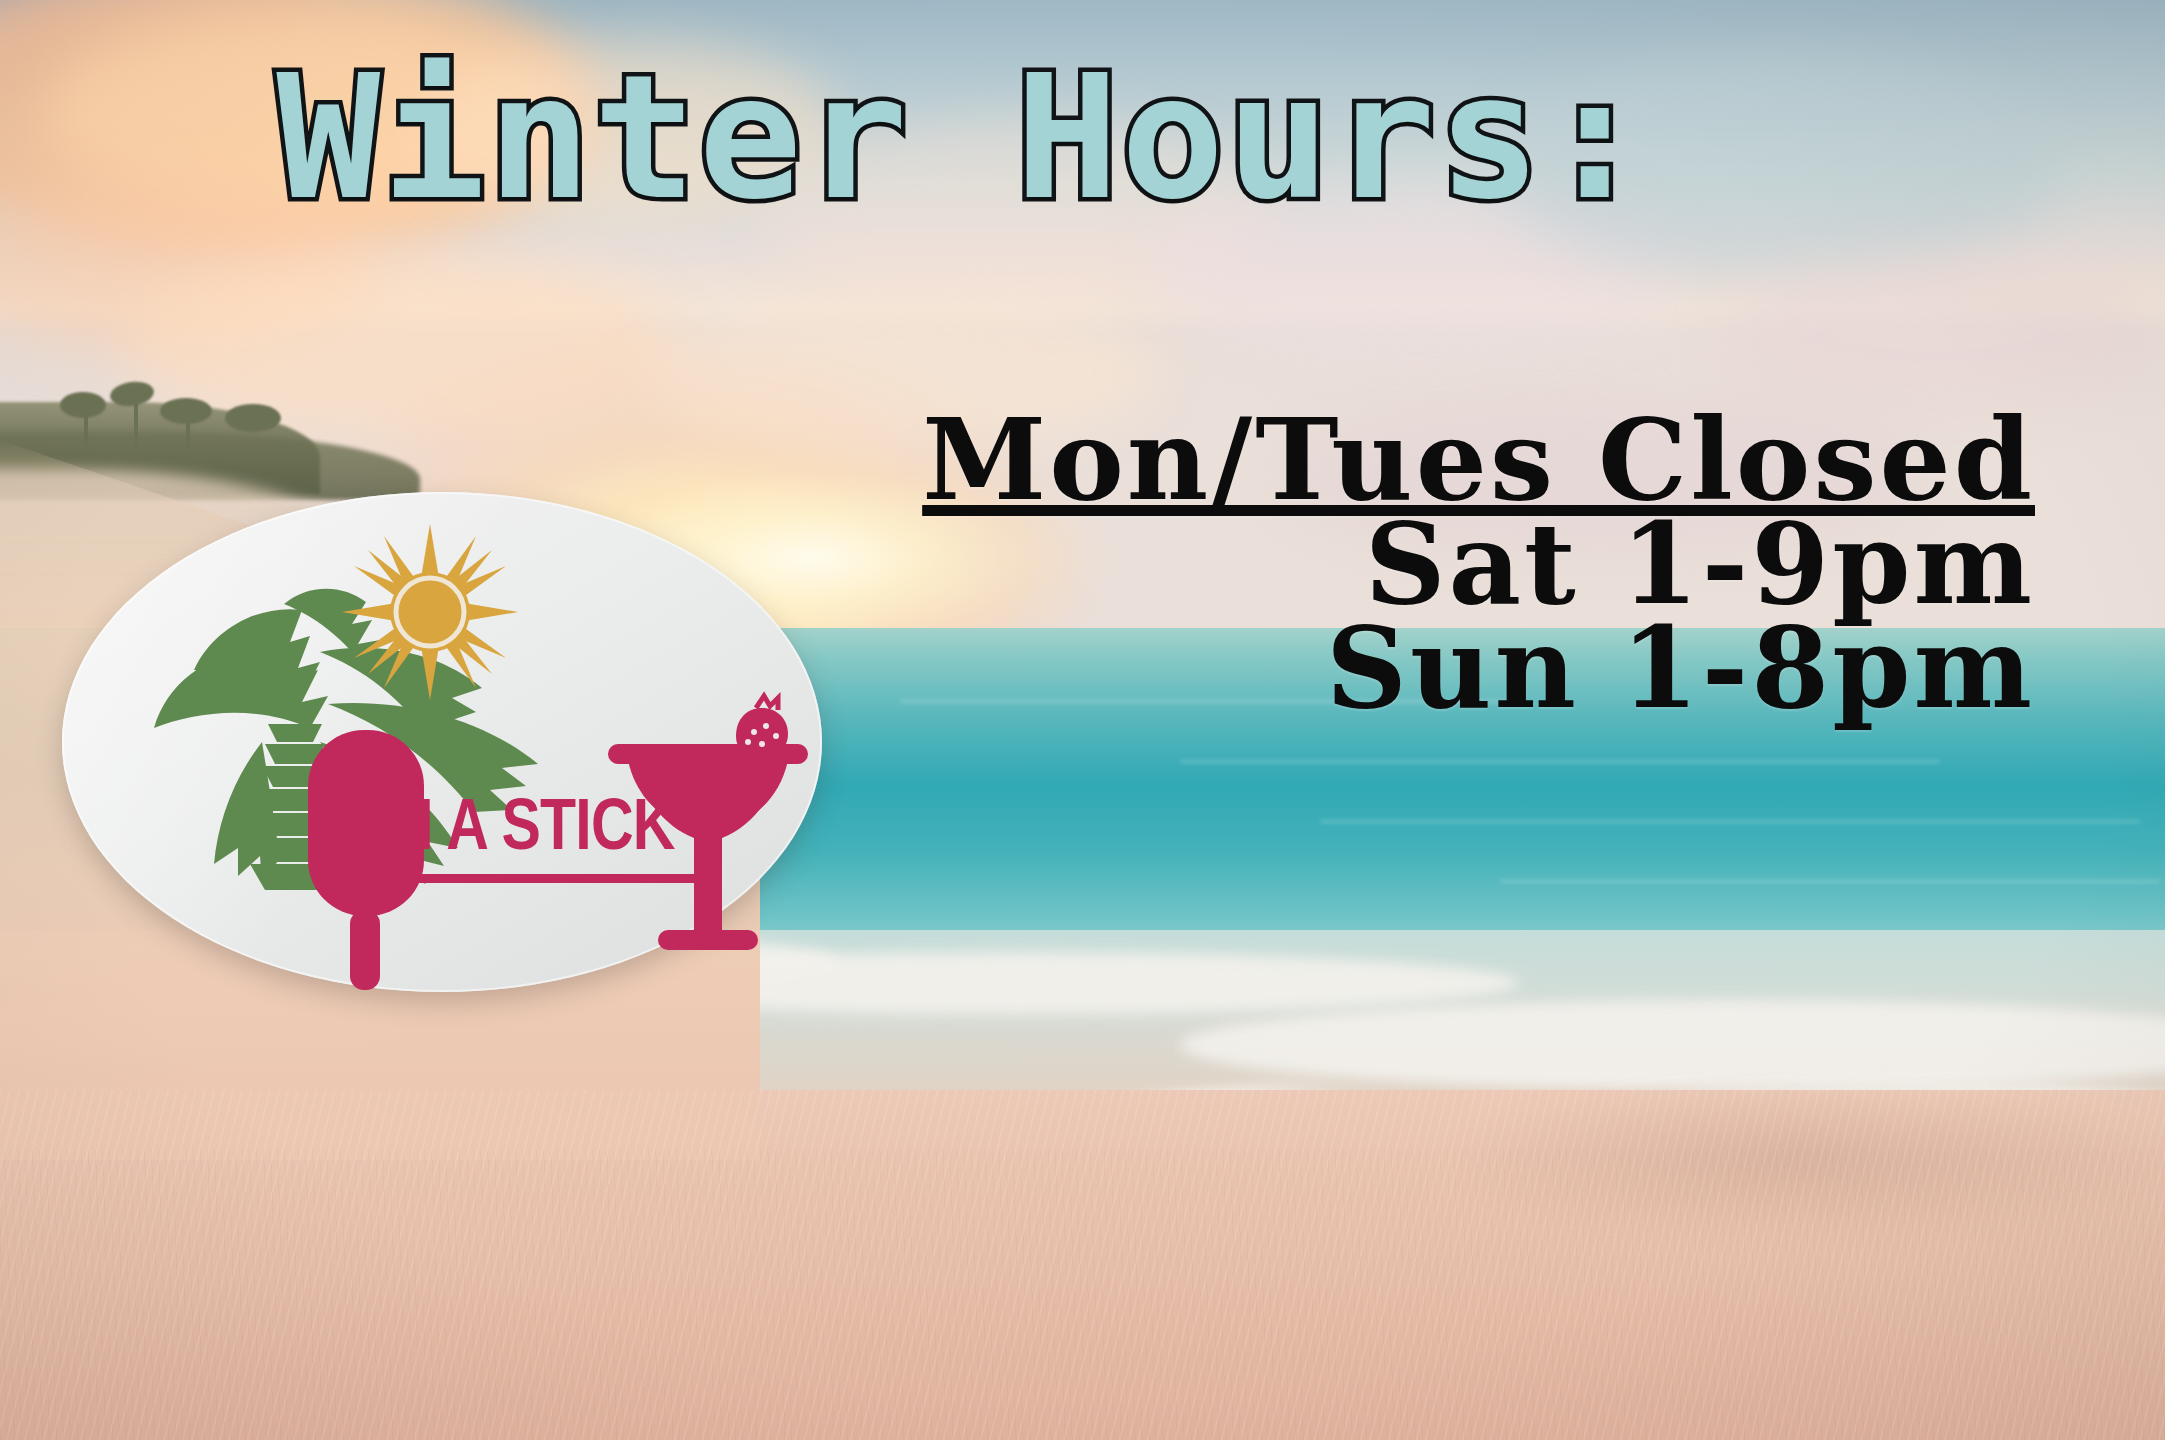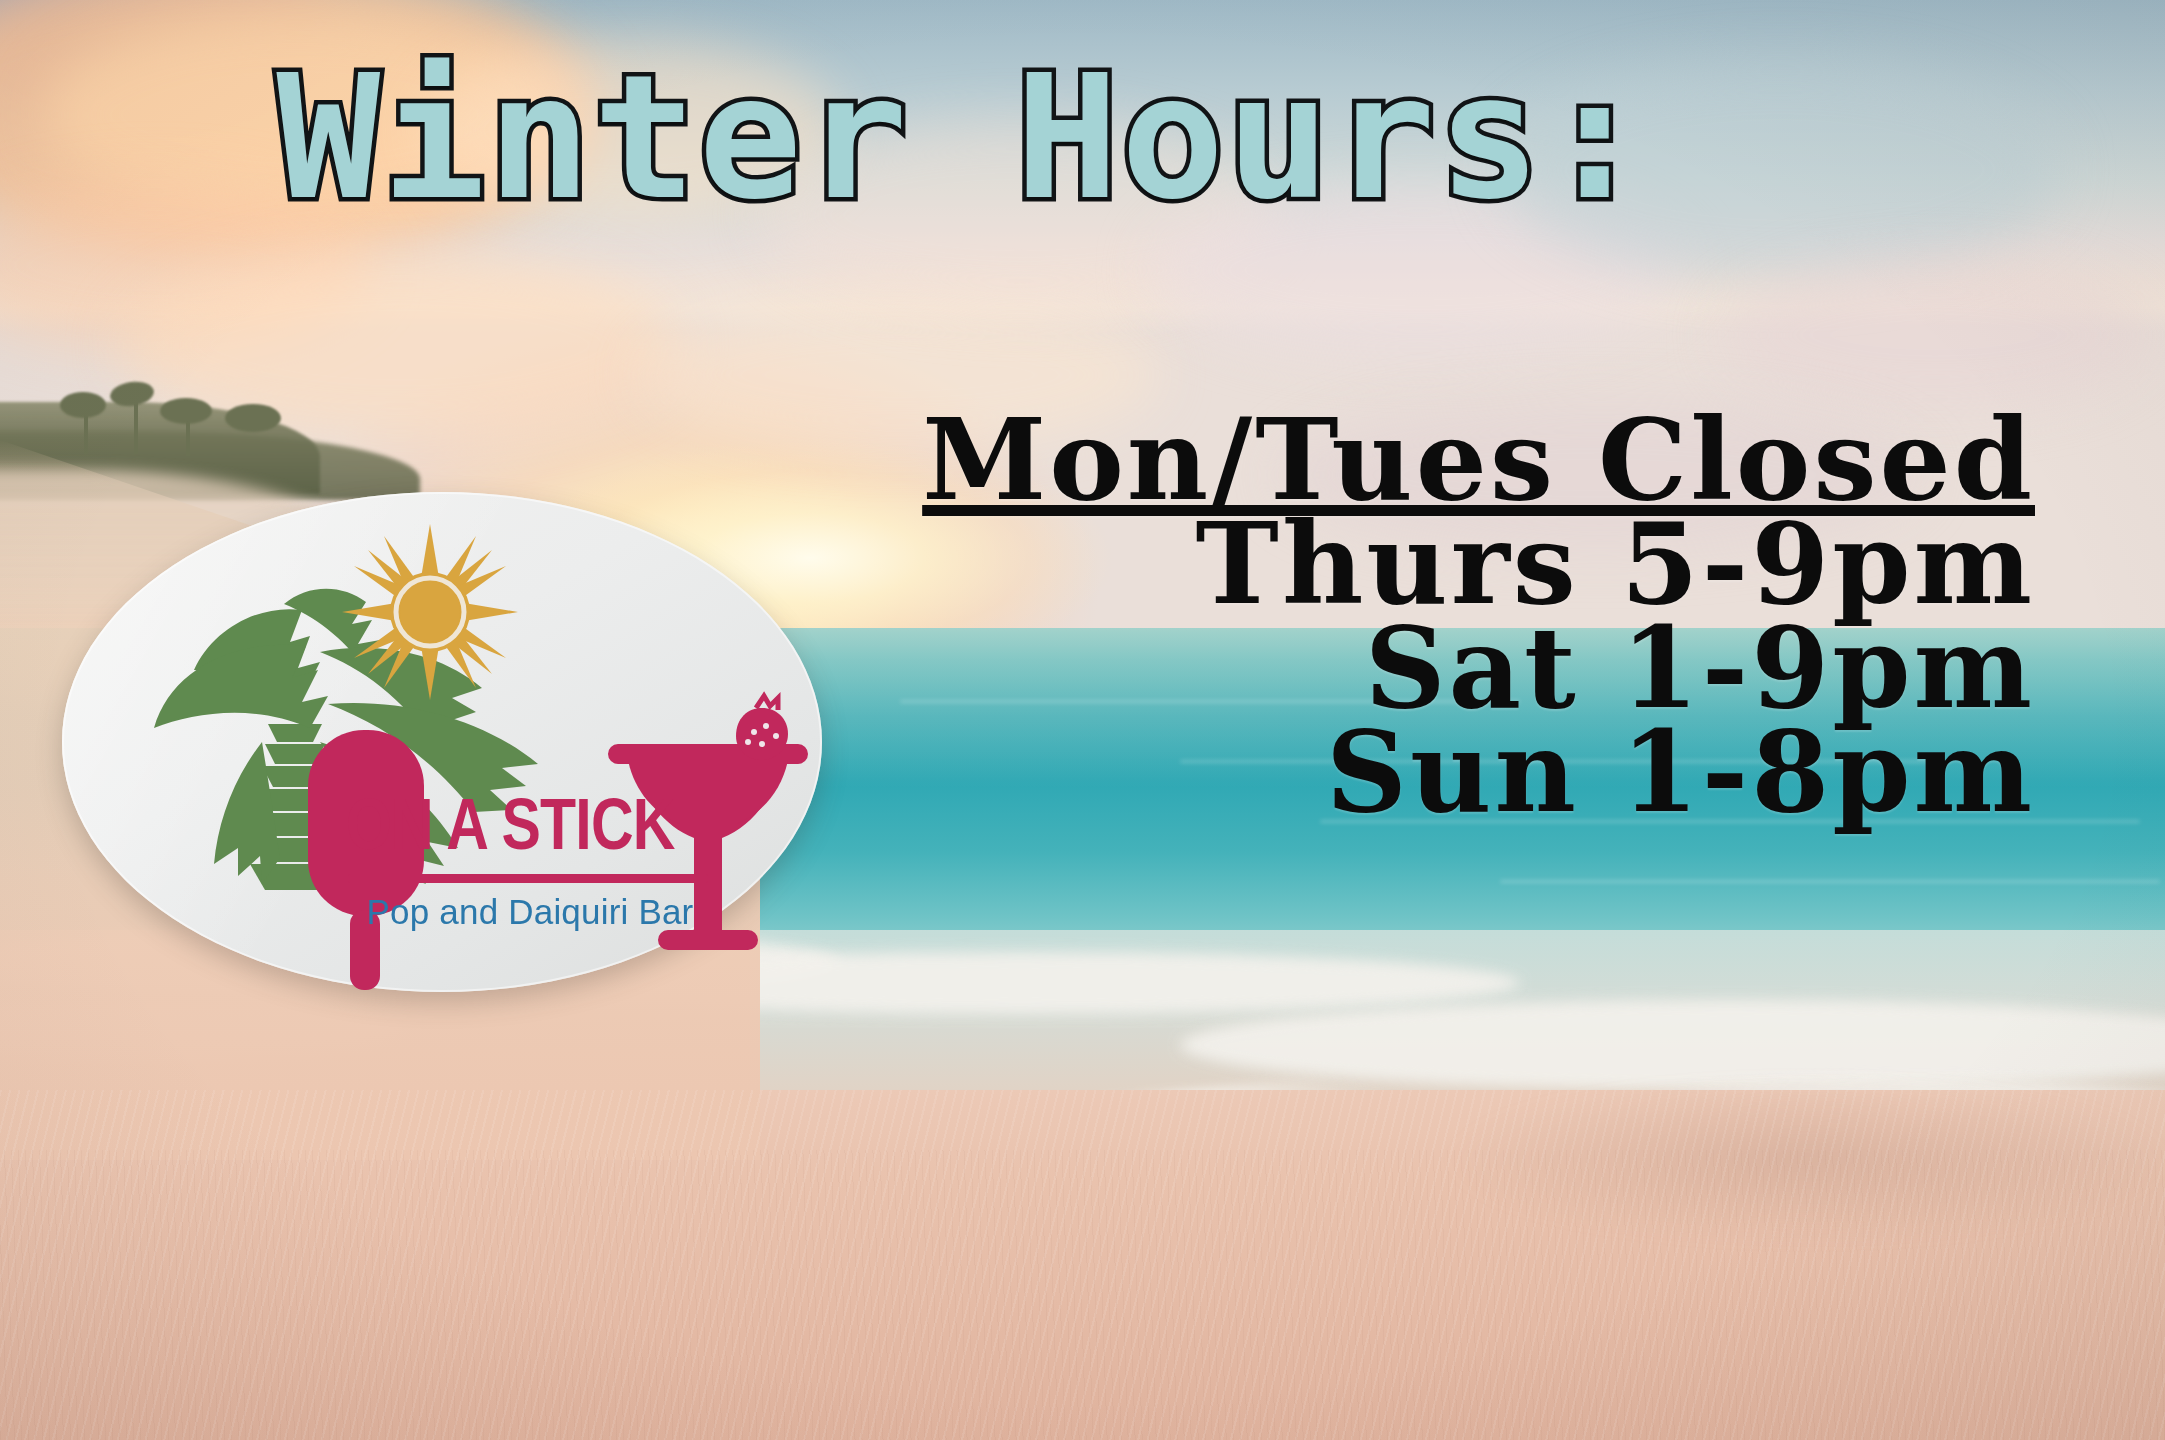--- a/index.html
+++ b/index.html
@@ -284,21 +284,20 @@
     <div class="beach-left-fg"></div>
     <div class="sand-tex"></div>
     <div class="sand-tex2"></div>
     <div class="vignette"></div>
   </div>
 
   <div id="title">Winter Hours:</div>
 
   <div id="hours">
     <span class="line">Mon/Tues Closed</span>
-    <span class="line">Thurs 5-9pm</span>
     <span class="line">Sat 1-9pm</span>
     <span class="line">Sun 1-8pm</span>
   </div>
 
   <div id="logo">
     <div class="oval"></div>
     <div class="oval-sheen"></div>
 
     <svg class="logo-svg" viewBox="0 0 760 500">
 
@@ -377,16 +376,15 @@
           <circle cx="14" cy="-4" r="3" fill="#efe6ea"></circle>
           <circle cx="24" cy="6" r="3" fill="#efe6ea"></circle>
           <circle cx="10" cy="14" r="3" fill="#efe6ea"></circle>
           <circle cx="-4" cy="12" r="3" fill="#efe6ea"></circle>
         </g>
       </g>
     </svg>
 
     <div class="brand">ON A STICK</div>
     <div class="brand-rule"></div>
-    <div class="tagline">Pop and Daiquiri Bar</div>
   </div>
 
 </div>
 
 </body></html>

